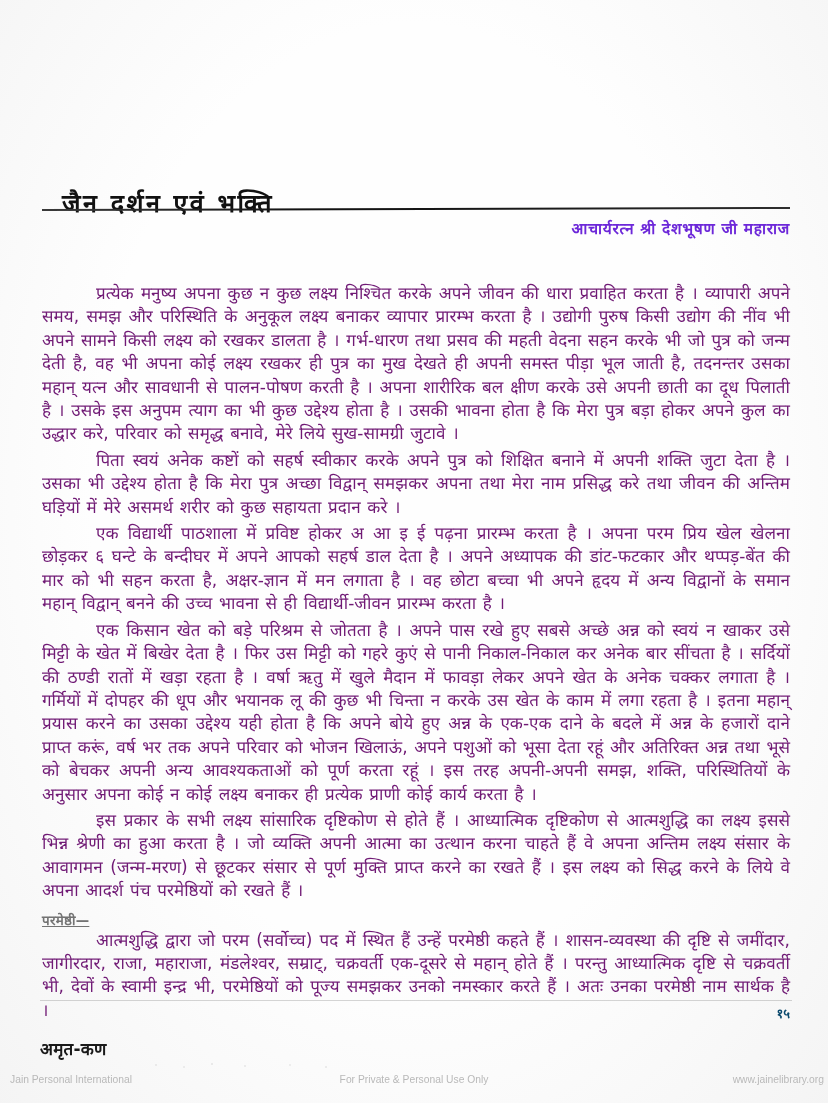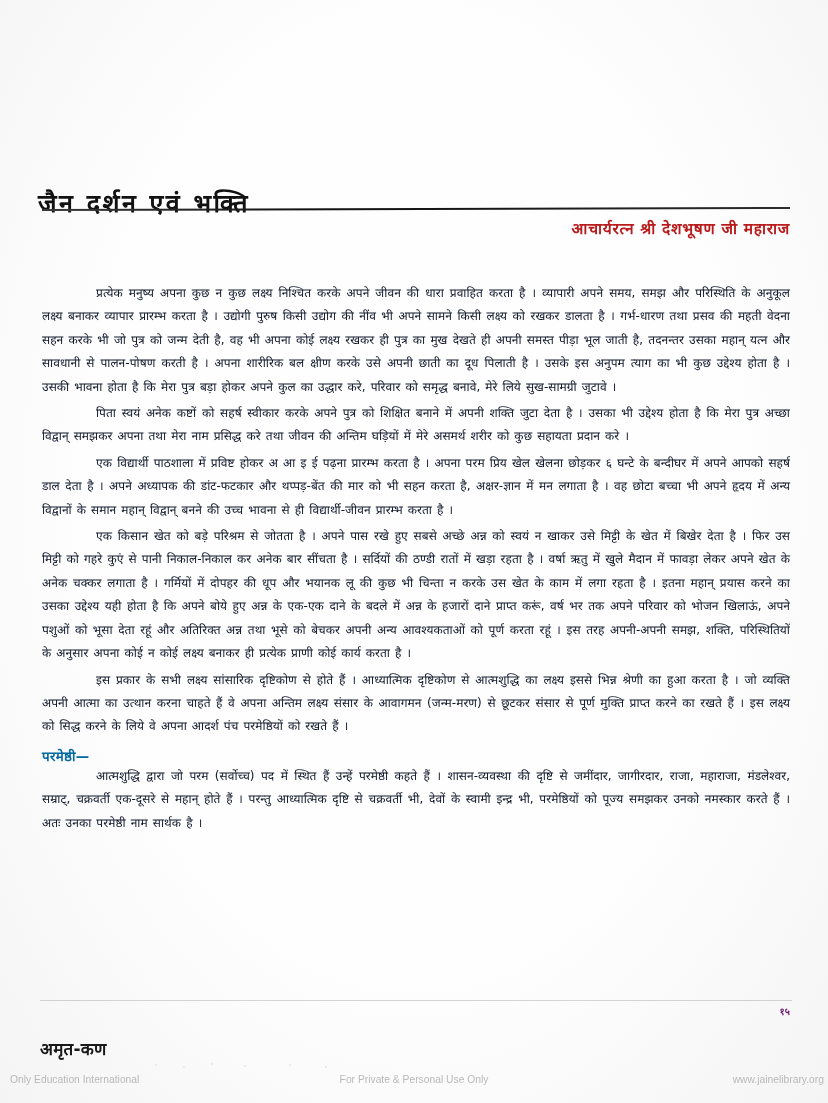--- a/index.html
+++ b/index.html
@@ -28,21 +28,21 @@
     position: absolute;
     inset: 0;
     background:
       radial-gradient(ellipse at 50% 45%, rgba(255,255,255,0) 55%, rgba(226,226,226,0.35) 100%);
     pointer-events: none;
   }
 
   
   .doc-title {
     position: absolute;
-    left: 38px;
+    left: 62px;
     top: 168px;
     font-family: "DejaVu Sans", sans-serif;
     font-size: 25px;
     font-weight: 700;
     letter-spacing: 2.5px;
     color: #111;
     white-space: nowrap;
   }
 
   .title-rule {
@@ -57,54 +57,55 @@
   }
 
   .author {
     position: absolute;
     right: 38px;
     top: 217px;
     font-family: "DejaVu Sans", sans-serif;
     font-size: 15.5px;
     font-weight: 700;
     letter-spacing: 0.7px;
-    color: #b91c1c;
+    color: #6d28d9;
     white-space: nowrap;
   }
 
   
   .body-block {
     position: absolute;
     left: 42px;
     top: 282px;
     width: 748px;
   }
 
   p.para {
     margin: 0 0 3px 0;
     font-family: "DejaVu Sans", sans-serif;
-    font-size: 12px;
+    font-size: 17px;
     line-height: 23.4px;
     text-align: justify;
     text-justify: inter-word;
-    color: #0f172a;
+    color: #701a75;
     word-spacing: 1.2px;
     letter-spacing: 0.05px;
   }
   p.para.indent {
     text-indent: 54px;
   }
 
   .section-head {
     margin: 8px 0 0 0;
     font-family: "DejaVu Sans", sans-serif;
     font-size: 13.4px;
     font-weight: 700;
-    color: #0369a1;
+    color: #737373;
     letter-spacing: 0.3px;
+    text-decoration: underline;
   }
 
   
   .footer-rule {
     position: absolute;
     left: 40px;
     top: 1000px;
     width: 752px;
     height: 1px;
     background: rgba(120,120,120,0.30);
@@ -117,23 +118,23 @@
     font-size: 17px;
     font-weight: 700;
     color: #1a1a1a;
     letter-spacing: 0.2px;
   }
   .footer-right {
     position: absolute;
     right: 38px;
     top: 1004px;
     font-family: "DejaVu Sans", sans-serif;
-    font-size: 10px;
-    font-weight: 700;
-    color: #701a75;
+    font-size: 13px;
+    font-weight: 700;
+    color: #0c4a6e;
   }
 
   
   .scanbar {
     position: absolute;
     left: 0;
     right: 0;
     top: 1068px;
     height: 22px;
     display: flex;
@@ -196,18 +197,18 @@
 
   <div class="footer-rule"></div>
 
   <div class="footer-left">अमृत-कण</div>
 
   <div class="footer-right">१५</div>
 
   <div class="speckle"></div>
 
   <div class="scanbar">
-    <span class="sb-left">Only Education International</span>
+    <span class="sb-left">Jain Personal International</span>
     <span class="sb-center">For Private &amp; Personal Use Only</span>
     <span class="sb-right">www.jainelibrary.org</span>
   </div>
 
 </div>
 
 </body></html>

